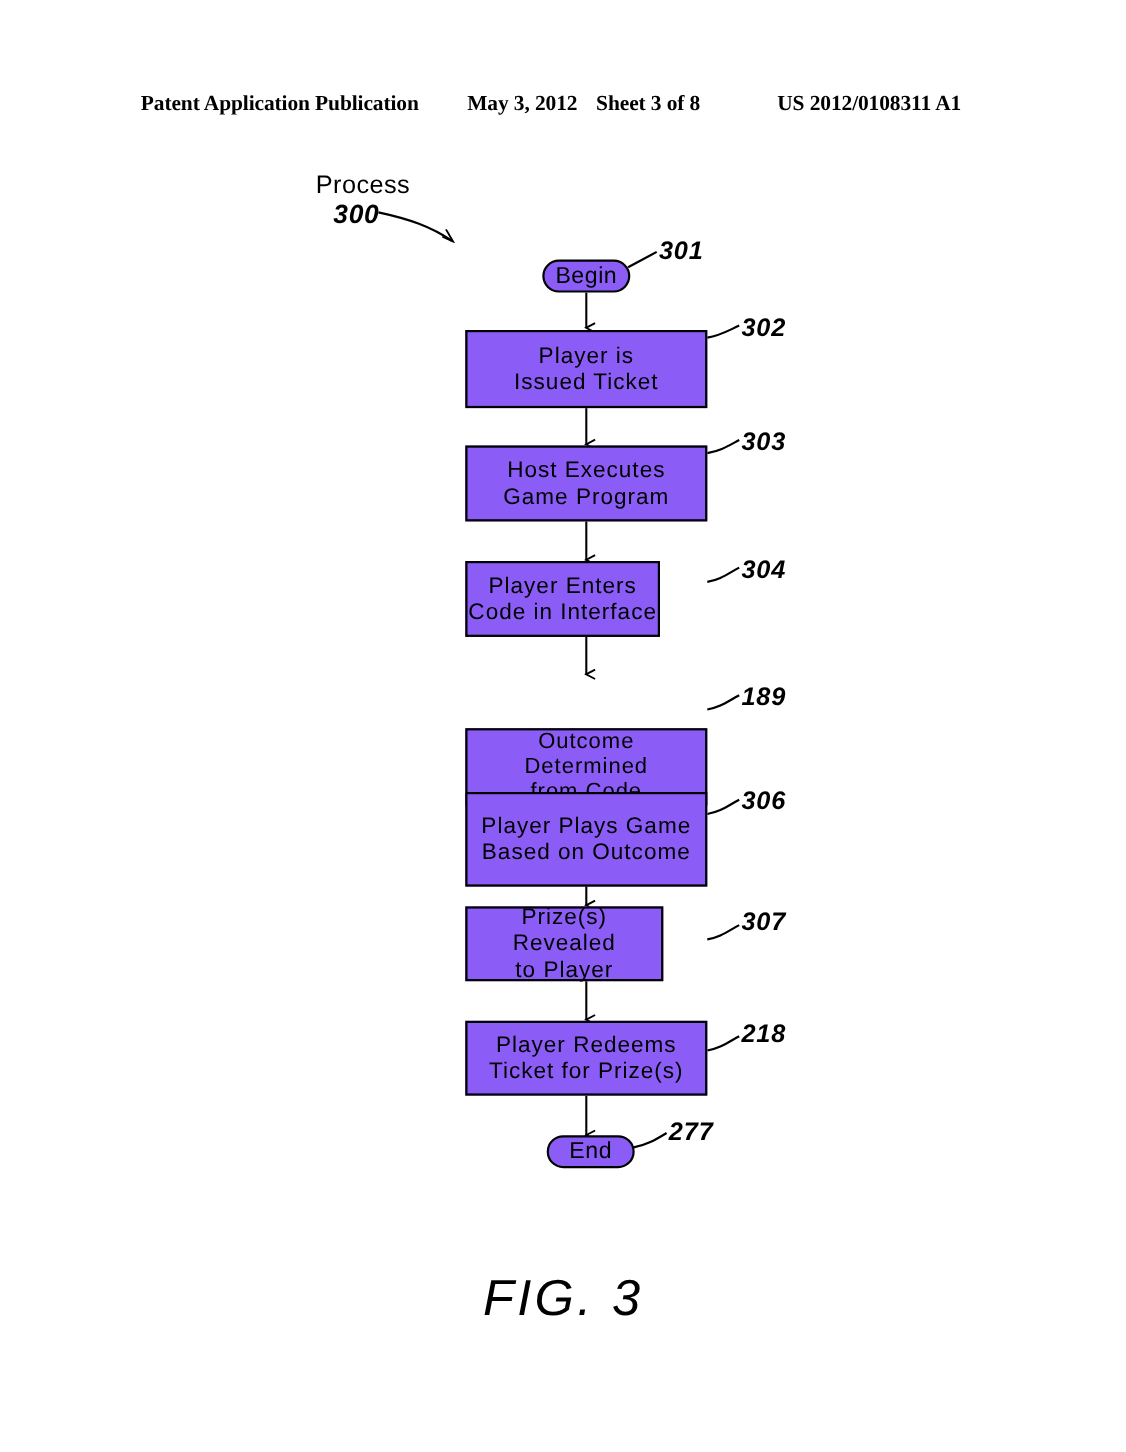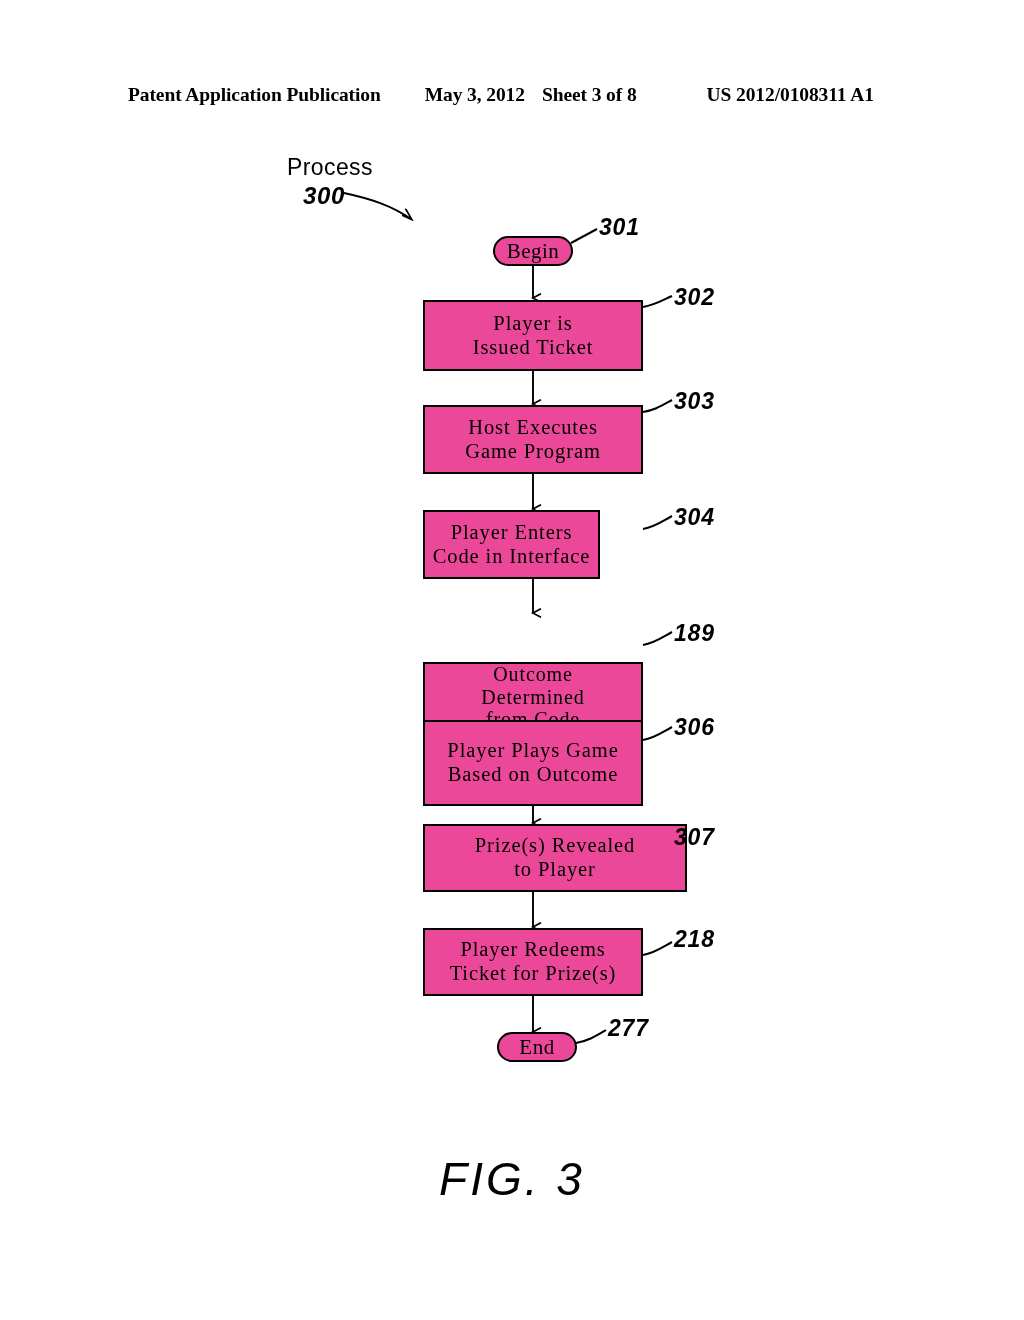--- a/index.html
+++ b/index.html
@@ -64,31 +64,30 @@
     font-weight: bold;
     letter-spacing: 0.6px;
     white-space: nowrap;
   }
 
   
   .node {
     position: absolute;
     box-sizing: border-box;
     border: 2.2px solid #000;
-    background: #ec4899;
+    background: #8b5cf6;
     display: flex;
     flex-direction: column;
     align-items: center;
     justify-content: center;
     text-align: center;
     font-size: 20.5px;
     letter-spacing: 0.9px;
     line-height: 1.16;
     white-space: pre-line;
-    font-family: Liberation Serif, serif;
   }
   .node.terminal {
     border-radius: 18px;
     border-width: 2.4px;
     font-size: 21px;
     letter-spacing: 0.5px;
   }
   .node .ln { display: block; }
 
   
@@ -197,21 +196,21 @@
 from Code</span>
   </div>
   <div class="refnum" style="left:674px; top:620px;">189</div>
 
   <div class="node" style="left:423px; top:720px; width:220px; height:86px;align-items:center;">
     <span class="ln">Player Plays Game
 Based on Outcome</span>
   </div>
   <div class="refnum" style="left:674px; top:714px;">306</div>
 
-  <div class="node" style="left:423px; top:824px; width:264px; height:68px;">
+  <div class="node" style="left:423px; top:824px; width:180px; height:68px;">
     <span class="ln">Prize(s) Revealed
 to Player</span>
   </div>
   <div class="refnum" style="left:674px; top:824px;">307</div>
 
   <div class="node" style="left:423px; top:928px; width:220px; height:68px;">
     <span class="ln">Player Redeems
 Ticket for Prize(s)</span>
   </div>
   <div class="refnum" style="left:674px; top:926px;">218</div>

